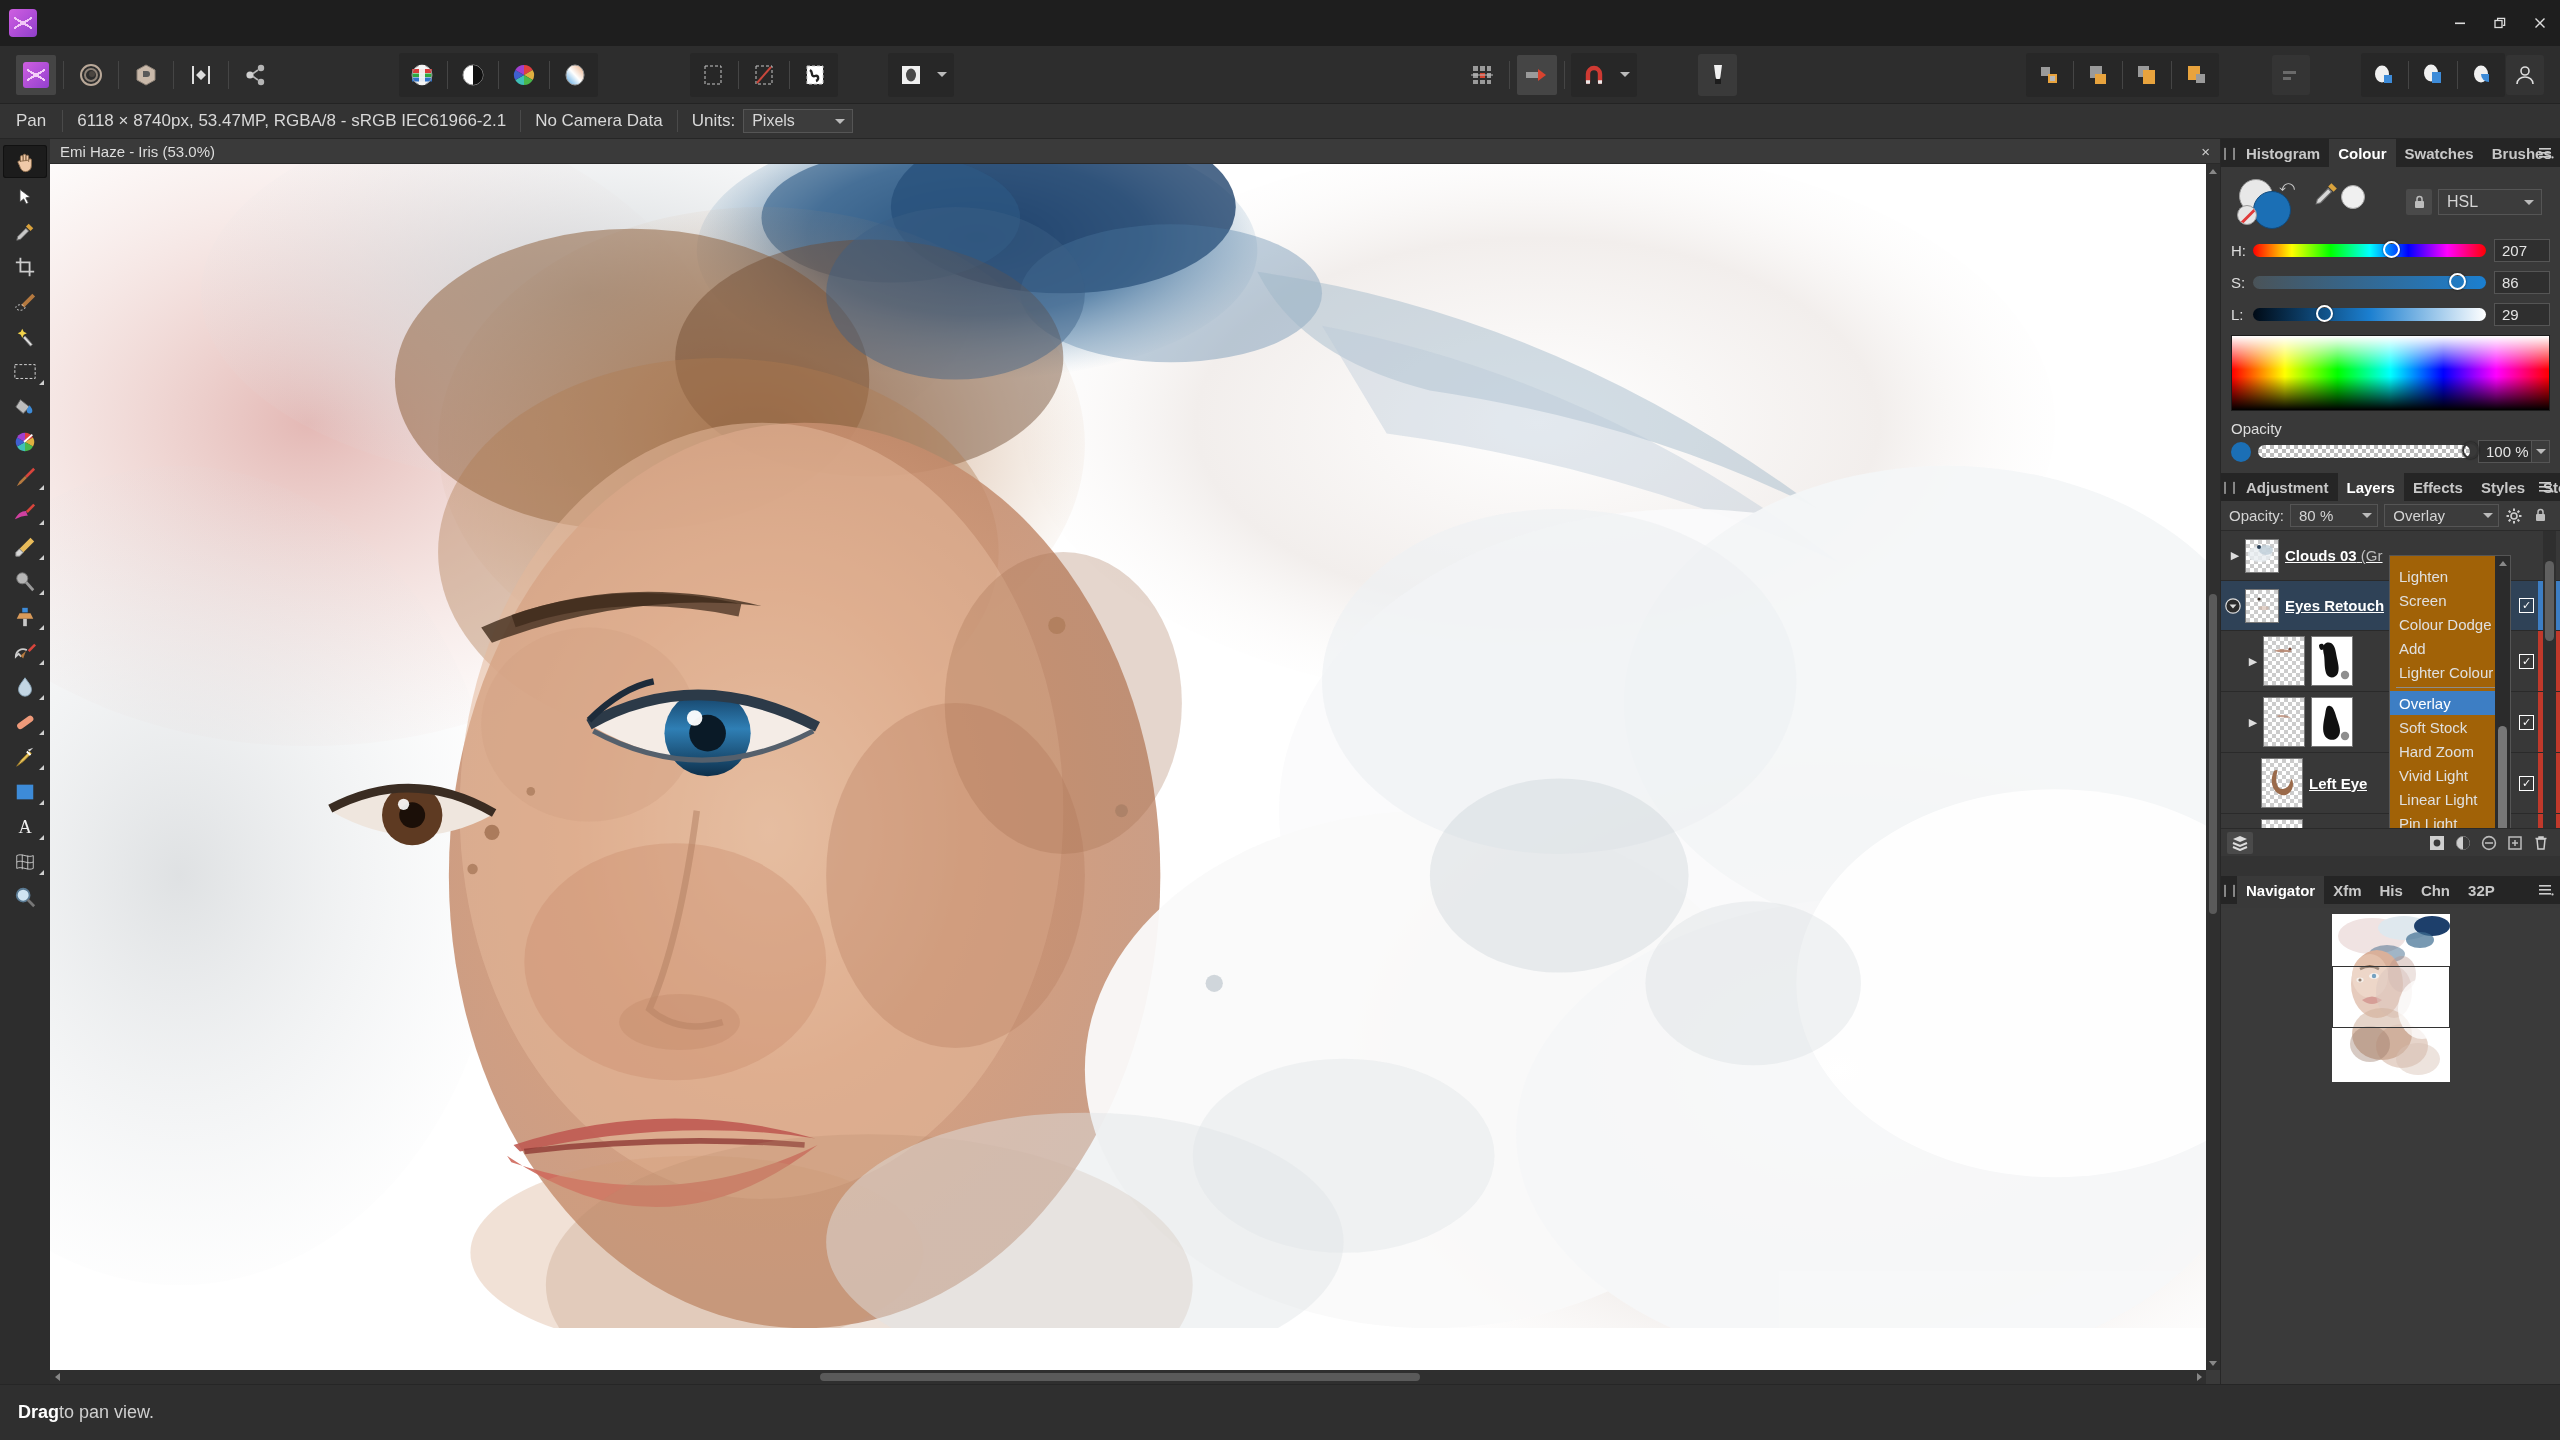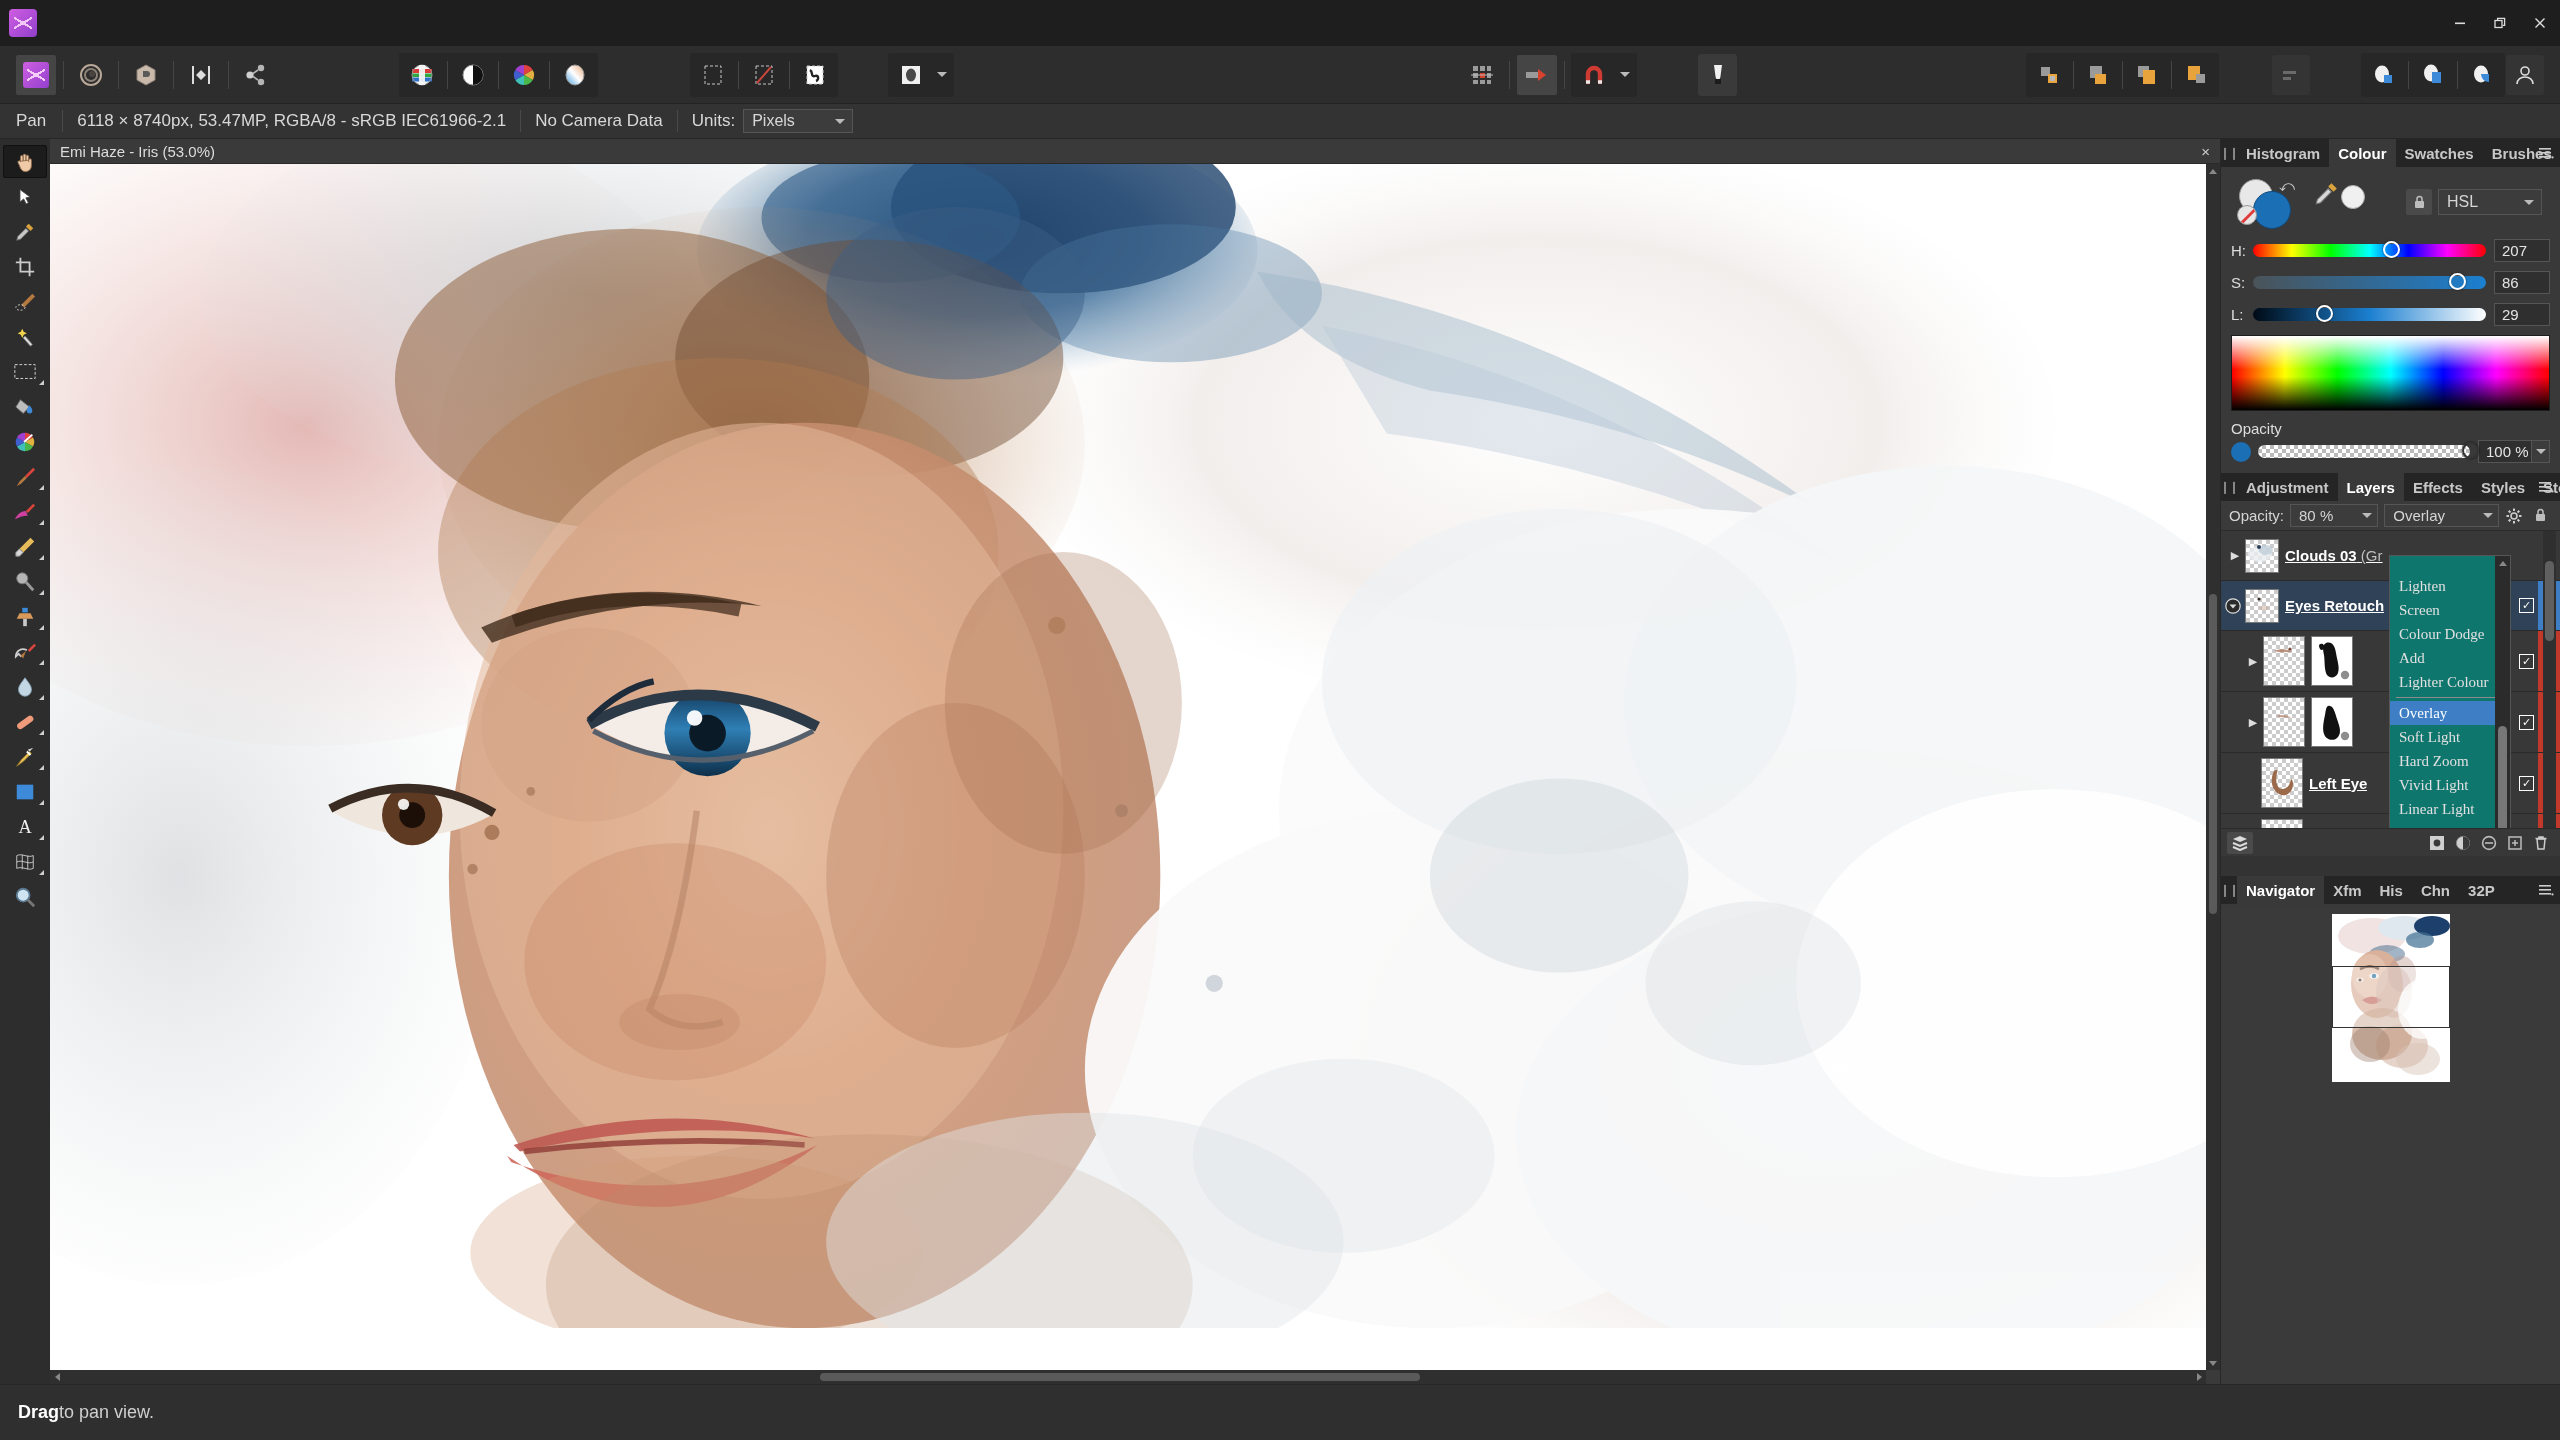--- a/index.html
+++ b/index.html
@@ -242,22 +242,22 @@
   .lcheck {
     position:absolute; right:26px; width:15px;height:15px;border:1px solid #fff;
     display:flex;align-items:center;justify-content:center;font-size:11px;color:#fff;
   }
   .rowtint { position:absolute; right:0; top:0; bottom:0; width:22px; }
   .listscroll { position:absolute; right:4px; top:0; bottom:0; width:13px; background:#2f2f2f; }
   .listscroll .thumb { position:absolute; left:2px; width:9px; top:30px; height:80px; background:#606060; border-radius:5px;}
 
   
   .blenddrop {
-    position:absolute; left:168px; top:24px; width:122px; background:#0f766e;
-    border:1px solid #555; z-index:40; padding:18px 0;font-family:Liberation Serif, serif;
+    position:absolute; left:168px; top:24px; width:122px; background:#a16207;
+    border:1px solid #555; z-index:40; padding:8px 0;
   }
   .bd-item { height:24px; display:flex; align-items:center; padding-left:9px; font-size:15px; color:#e0e0e0; }
   .bd-item.sel { background:#3d7ec4; color:#fff; }
   .bd-sep { height:1px; background:#8c8c8c; margin:3px 6px; }
   .bd-scroll { position:absolute; right:0; top:0; bottom:0; width:15px; background:#2b2b2b; }
   .bd-scroll .btn { position:absolute; left:0; width:15px; height:15px; display:flex; align-items:center; justify-content:center;}
   .bd-scroll .thumb { position:absolute; left:3px; width:9px; top:170px; height:145px; background:#777; border-radius:5px; }
 
   .layerfooter {
     height:28px; background:#383838; border-top:1px solid #2a2a2a;
@@ -1107,21 +1107,21 @@
       </div>
 
       <div class="blenddrop">
         <div class="bd-item">Lighten</div>
         <div class="bd-item">Screen</div>
         <div class="bd-item">Colour Dodge</div>
         <div class="bd-item">Add</div>
         <div class="bd-item">Lighter Colour</div>
         <div class="bd-sep"></div>
         <div class="bd-item sel">Overlay</div>
-        <div class="bd-item">Soft Light</div>
+        <div class="bd-item">Soft Stock</div>
         <div class="bd-item">Hard Zoom</div>
         <div class="bd-item">Vivid Light</div>
         <div class="bd-item">Linear Light</div>
         <div class="bd-item">Pin Light</div>
 
         <div class="bd-scroll">
           <div class="btn" style="top:0">
               <div class="tri-u"></div>
             </div>
           <div class="thumb"></div>

